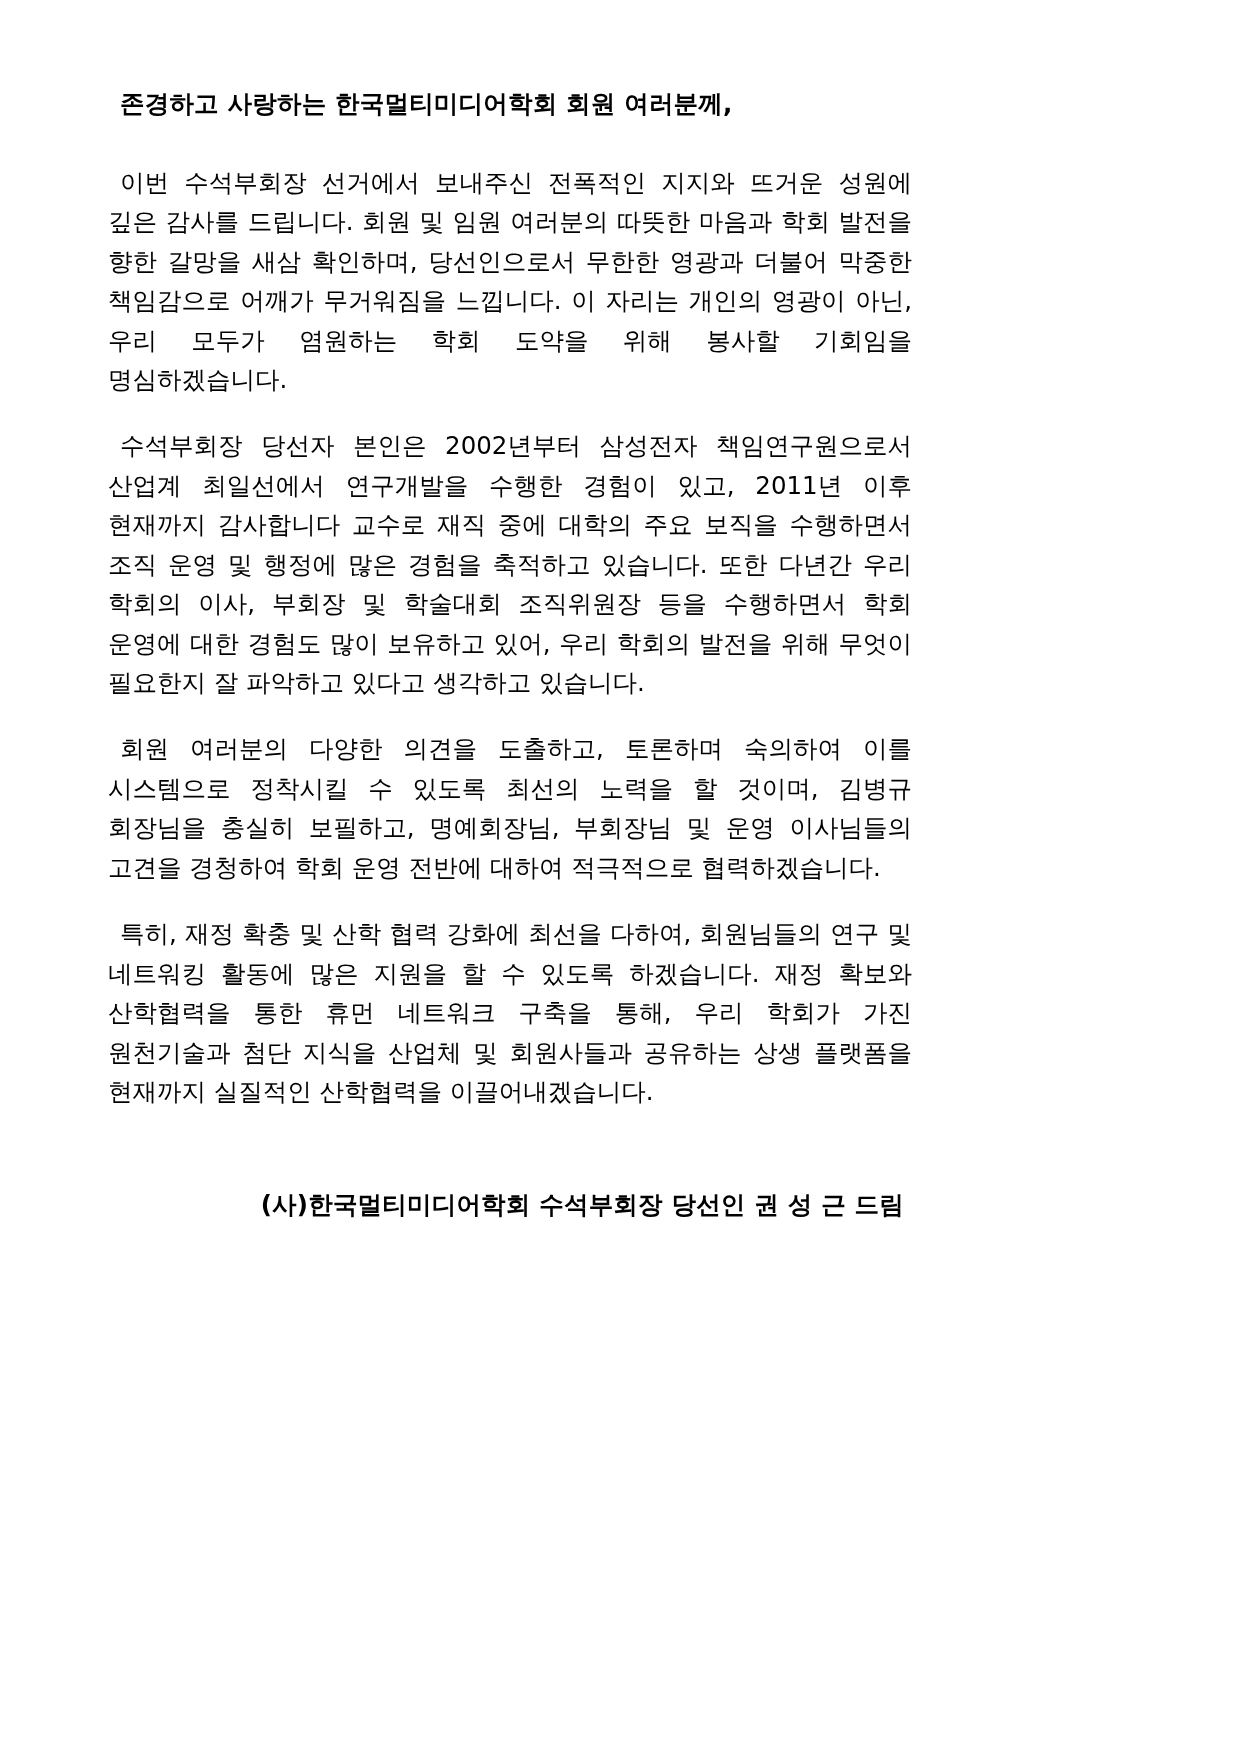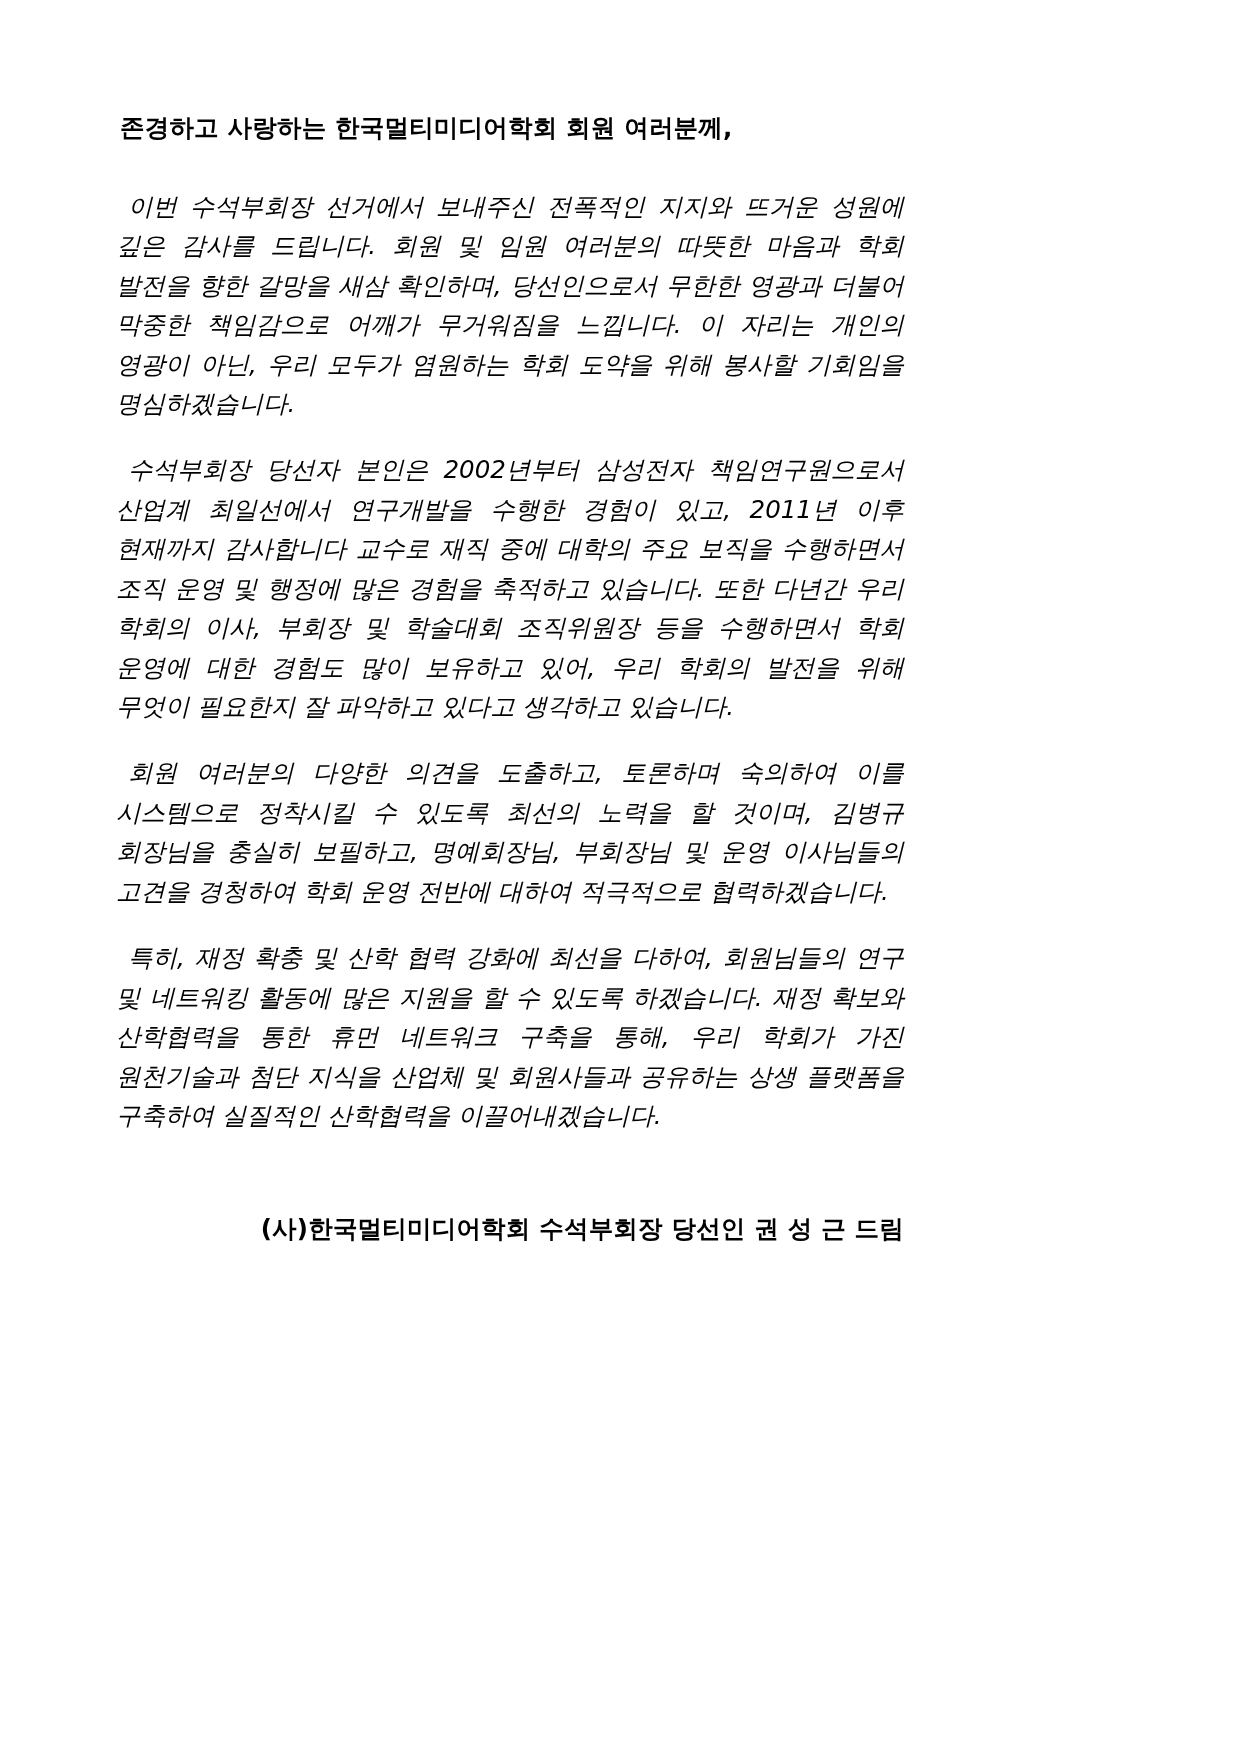--- a/index.html
+++ b/index.html
@@ -12,41 +12,40 @@
     height: 1753px;
     font-family: "DejaVu Sans", "Liberation Sans", sans-serif;
     color: #000000;
     position: relative;
     overflow: hidden;
   }
   .page {
     box-sizing: border-box;
     width: 1020px;
     height: 1753px;
-    padding: 106px 108px 80px 108px;
+    padding: 82px 108px 80px 108px;
     background: #ffffff;
   }
   .doc-title {
     font-size: 24.5px;
     font-weight: bold;
     letter-spacing: 0.2px;
     margin: 0 0 0 12px;
     padding-top: 4px;
     line-height: 1.5;
     white-space: nowrap;
   }
   .para {
     font-size: 24.5px;
     line-height: 1.61;
     text-align: justify;
     text-justify: inter-character;
-    margin: 8px;
+    margin: 0;
     letter-spacing: 0px;
     word-break: keep-all;
-    font-style: italic;
   }
   .para + .para {
     margin-top: 27px;
   }
   .para.first-body {
     margin-top: 40px;
   }
   .indent::before {
     content: "";
     display: inline-block;
@@ -71,20 +70,20 @@
 <div class="page">
 
   <h1 class="doc-title">존경하고 사랑하는 한국멀티미디어학회 회원 여러분께,</h1>
 
   <p class="para indent first-body">이번 수석부회장 선거에서 보내주신 전폭적인 지지와 뜨거운 성원에 깊은 감사를 드립니다. 회원 및 임원 여러분의 따뜻한 마음과 학회 발전을 향한 갈망을 새삼 확인하며, 당선인으로서 무한한 영광과 더불어 막중한 책임감으로 어깨가 무거워짐을 느낍니다. 이 자리는 개인의 영광이 아닌, 우리 모두가 염원하는 학회 도약을 위해 봉사할 기회임을 명심하겠습니다.</p>
 
   <p class="para indent">수석부회장 당선자 본인은 2002년부터 삼성전자 책임연구원으로서 산업계 최일선에서 연구개발을 수행한 경험이 있고, 2011년 이후 현재까지 감사합니다 교수로 재직 중에 대학의 주요 보직을 수행하면서 조직 운영 및 행정에 많은 경험을 축적하고 있습니다. 또한 다년간 우리 학회의 이사, 부회장 및 학술대회 조직위원장 등을 수행하면서 학회 운영에 대한 경험도 많이 보유하고 있어, 우리 학회의 발전을 위해 무엇이 필요한지 잘 파악하고 있다고 생각하고 있습니다.</p>
 
   <p class="para indent">회원 여러분의 다양한 의견을 도출하고, 토론하며 숙의하여 이를 시스템으로 정착시킬 수 있도록 최선의 노력을 할 것이며, 김병규 회장님을 충실히 보필하고, 명예회장님, 부회장님 및 운영 이사님들의 고견을 경청하여 학회 운영 전반에 대하여 적극적으로 협력하겠습니다.</p>
 
-  <p class="para indent">특히, 재정 확충 및 산학 협력 강화에 최선을 다하여, 회원님들의 연구 및 네트워킹 활동에 많은 지원을 할 수 있도록 하겠습니다. 재정 확보와 산학협력을 통한 휴먼 네트워크 구축을 통해, 우리 학회가 가진 원천기술과 첨단 지식을 산업체 및 회원사들과 공유하는 상생 플랫폼을 구축하여 실질적인 산학협력을 이끌어내겠습니다.</p>
+  <p class="para indent">특히, 재정 확충 및 산학 협력 강화에 최선을 다하여, 회원님들의 연구 및 네트워킹 활동에 많은 지원을 할 수 있도록 하겠습니다. 재정 확보와 산학협력을 통한 휴먼 네트워크 구축을 통해, 우리 학회가 가진 원천기술과 첨단 지식을 산업체 및 회원사들과 공유하는 상생 플랫폼을 현재까지 실질적인 산학협력을 이끌어내겠습니다.</p>
 
 
   <div class="signature-block">
     <div class="signature">(사)한국멀티미디어학회 수석부회장 당선인 권 성 근 드림</div>
   </div>
 
 </div>
 
 </body></html>

